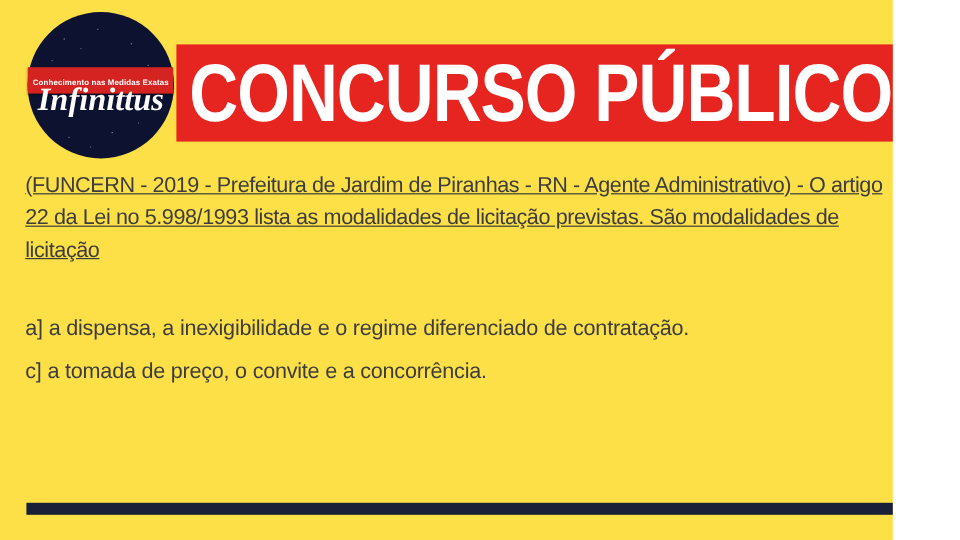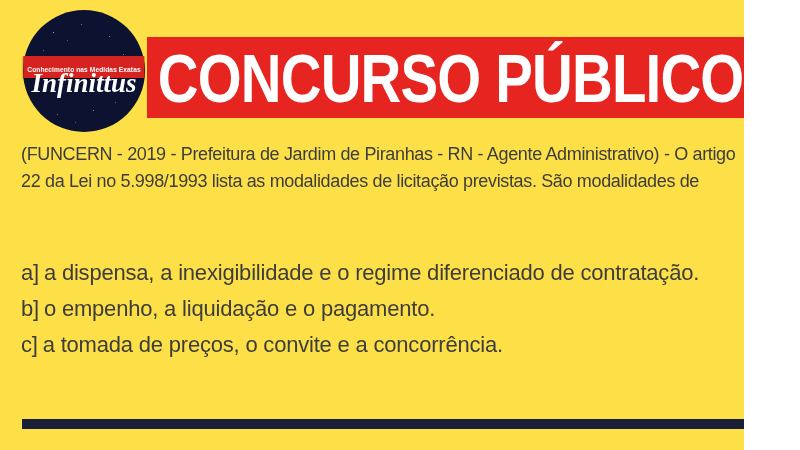--- a/index.html
+++ b/index.html
@@ -88,28 +88,28 @@
 
   
   .question {
     position: absolute;
     left: 21px; top: 141px;
     color: #3d3d3d;
     font-size: 18px;
     line-height: 27px;
     letter-spacing: -0.35px;
   }
-  .question-line { white-space: nowrap; }
+  .question-line { white-space: nowrap; text-decoration: underline; }
 
   
   .options {
     position: absolute;
     left: 21px; top: 263px;
     color: #3d3d3d;
-    font-size: 22px;
+    font-size: 18px;
     letter-spacing: -0.2px;
   }
   .option {
     line-height: 20px;
     margin-bottom: 16px;
     white-space: nowrap;
   }
   .option .opt-label { margin-right: 5px; }
 
   
@@ -164,31 +164,29 @@
     <div class="logo-wordmark">Infinittus</div>
   </div>
 
   <div class="title-banner">
     <div class="page-title">CONCURSO PÚBLICO</div>
   </div>
 
   <div class="question">
     <div class="question-line">(FUNCERN - 2019 - Prefeitura de Jardim de Piranhas - RN - Agente Administrativo) - O artigo</div>
     <div class="question-line">22 da Lei no 5.998/1993 lista as modalidades de licitação previstas. São modalidades de</div>
+    <div class="question-line">licitação</div>
   </div>
 
   <div class="options">
     <div class="option">
       <span class="opt-label">a]</span><span>a dispensa, a inexigibilidade e o regime diferenciado de contratação.</span>
     </div>
     <div class="option">
-      <span class="opt-label">b]</span><span>o empenho, a liquidação e o pagamento.</span>
-    </div>
-    <div class="option">
-      <span class="opt-label">c]</span><span>a tomada de preços, o convite e a concorrência.</span>
+      <span class="opt-label">c]</span><span>a tomada de preço, o convite e a concorrência.</span>
     </div>
   </div>
 
   <div class="footer-bar"></div>
   <div class="logo-small">
     <div class="mini-banner">
       <span>Conhecimento nas Medidas Exatas</span>
     </div>
     <div class="mini-wordmark">Infinittus</div>
   </div>

